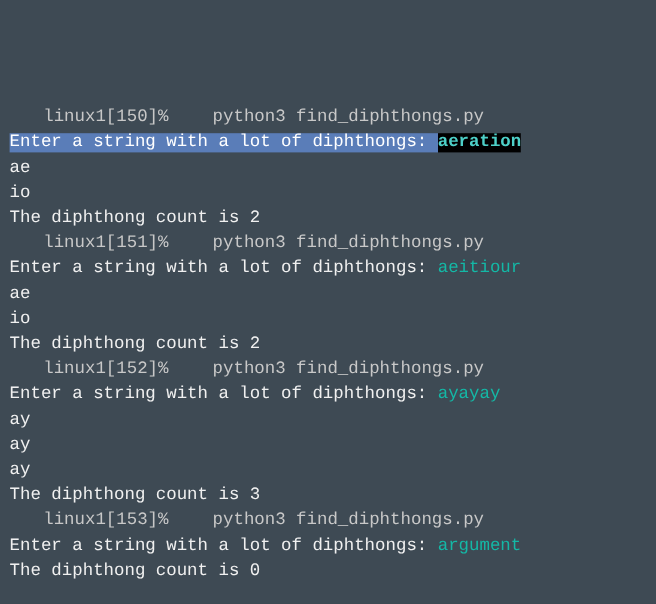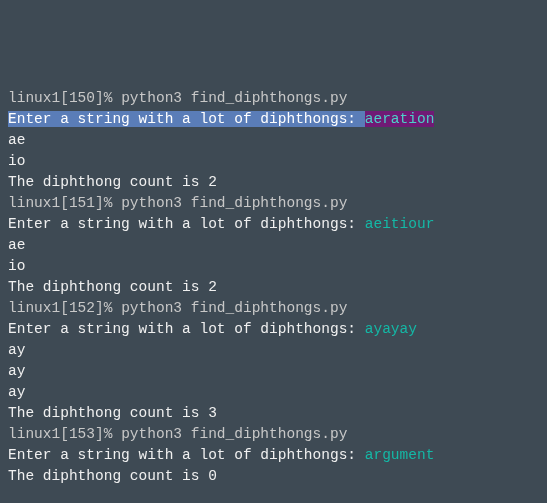--- a/index.html
+++ b/index.html
@@ -9,29 +9,30 @@
       font-size: 14.5px;
       color: #f0f0f0;
       width: 547px;
       height: 503px;
       padding: 4px 8px;
       line-height: 1.45;
       white-space: pre;
       overflow: hidden;
     }
     .line { display: block; }
-    .gray { color: #c8c8c8; }
+    .gray { color: #c8c8c8; margin-left: 28px; }
     .cyan { color: #14b8a6; }
     .sel {
       background: #5a7db8;
       color: #ffffff;
     }
     .sel-cyan {
-      background: #701a75;
+      background: #000000;
       color: #4dd0c8;
+      font-weight: bold;
     }
   </style>
 </head>
 <body>
 
 
 
 <div id="terminal"><span class="line"><span class="gray">linux1[150]% </span><span class="gray">python3 find_diphthongs.py</span></span><span class="line"><span class="sel">Enter a string with a lot of diphthongs: </span><span class="sel-cyan">aeration</span></span><span class="line"><span>ae</span></span><span class="line"><span>io</span></span><span class="line"><span>The diphthong count is 2</span></span><span class="line"><span></span></span><span class="line"><span class="gray">linux1[151]% </span><span class="gray">python3 find_diphthongs.py</span></span><span class="line"><span>Enter a string with a lot of diphthongs: </span><span class="cyan">aeitiour</span></span><span class="line"><span>ae</span></span><span class="line"><span>io</span></span><span class="line"><span>The diphthong count is 2</span></span><span class="line"><span></span></span><span class="line"><span class="gray">linux1[152]% </span><span class="gray">python3 find_diphthongs.py</span></span><span class="line"><span>Enter a string with a lot of diphthongs: </span><span class="cyan">ayayay</span></span><span class="line"><span>ay</span></span><span class="line"><span>ay</span></span><span class="line"><span>ay</span></span><span class="line"><span>The diphthong count is 3</span></span><span class="line"><span></span></span><span class="line"><span class="gray">linux1[153]% </span><span class="gray">python3 find_diphthongs.py</span></span><span class="line"><span>Enter a string with a lot of diphthongs: </span><span class="cyan">argument</span></span><span class="line"><span>The diphthong count is 0</span></span></div>
 
 

